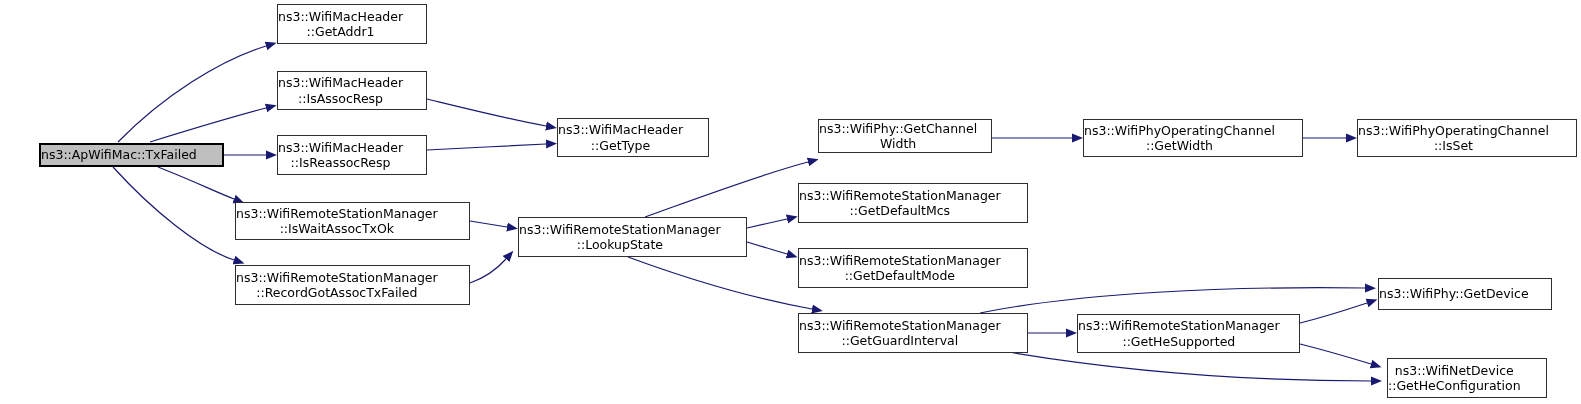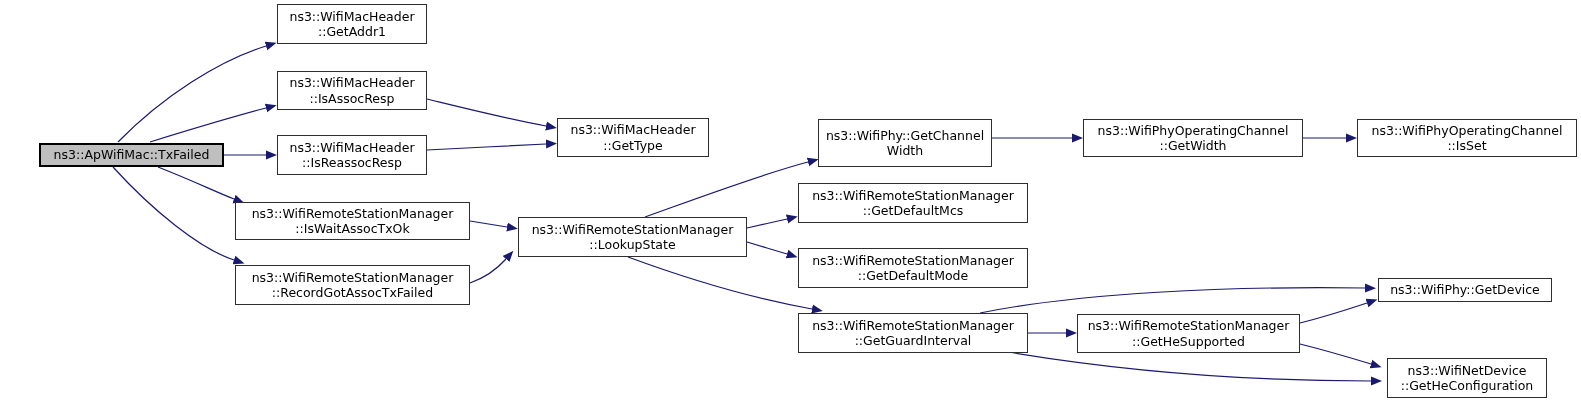--- a/index.html
+++ b/index.html
@@ -14,21 +14,20 @@
   #edges { position: absolute; left: 0; top: 0; z-index: 0; }
   .edge { fill: none; stroke: #191970; stroke-width: 1.2; }
   .node {
     position: absolute;
     box-sizing: border-box;
     background: #ffffff;
     border: 1px solid #2e2e2e;
     color: #000000;
     display: flex;
     align-items: center;
-    justify-content: center;
     text-align: center;
     font-size: 12.5px;
     line-height: 1.22;
     z-index: 1;
     white-space: pre-line;
     cursor: pointer;
   }
   .node span { white-space: pre-line; }
   .node.root {
     background: #bfbfbf;
@@ -38,28 +37,28 @@
   }
   
   #n-txfailed            { left:   5px; top: 143px; width: 185px; height: 24px; }
   #n-get_addr1           { left: 277px; top:   4px; width: 150px; height: 40px; }
   #n-is_assoc_resp       { left: 277px; top:  71px; width: 150px; height: 39px; }
   #n-is_reassoc_resp     { left: 277px; top: 135px; width: 150px; height: 40px; }
   #n-get_type            { left: 557px; top: 118px; width: 152px; height: 39px; }
   #n-is_wait_assoc_tx_ok { left: 235px; top: 202px; width: 235px; height: 38px; }
   #n-record_got_assoc    { left: 235px; top: 265px; width: 235px; height: 40px; }
   #n-lookup_state        { left: 518px; top: 217px; width: 229px; height: 40px; }
-  #n-get_channel_width   { left: 818px; top: 119px; width: 174px; height: 48px; }
+  #n-get_channel_width   { left: 818px; top: 119px; width: 174px; height: 34px; }
   #n-get_default_mcs     { left: 798px; top: 183px; width: 230px; height: 40px; }
   #n-get_default_mode    { left: 798px; top: 248px; width: 230px; height: 40px; }
   #n-get_guard_interval  { left: 798px; top: 313px; width: 230px; height: 40px; }
   #n-op_get_width        { left: 1083px; top: 119px; width: 220px; height: 38px; }
   #n-op_is_set           { left: 1357px; top: 119px; width: 220px; height: 38px; }
   #n-get_he_supported    { left: 1077px; top: 314px; width: 223px; height: 39px; }
-  #n-get_device          { left: 1378px; top: 278px; width: 174px; height: 24px; }
+  #n-get_device          { left: 1378px; top: 278px; width: 174px; height: 32px; }
   #n-get_he_config       { left: 1387px; top: 358px; width: 160px; height: 40px; }
 </style>
 </head>
 <body>
 
 <div id="graph">
 
   <svg id="edges" width="1581" height="404" viewBox="0 0 1581 404">
     <defs>
       <marker id="arrow" markerWidth="12" markerHeight="10" refX="0" refY="0" orient="auto" markerUnits="userSpaceOnUse" viewBox="0 -5 12 10">

